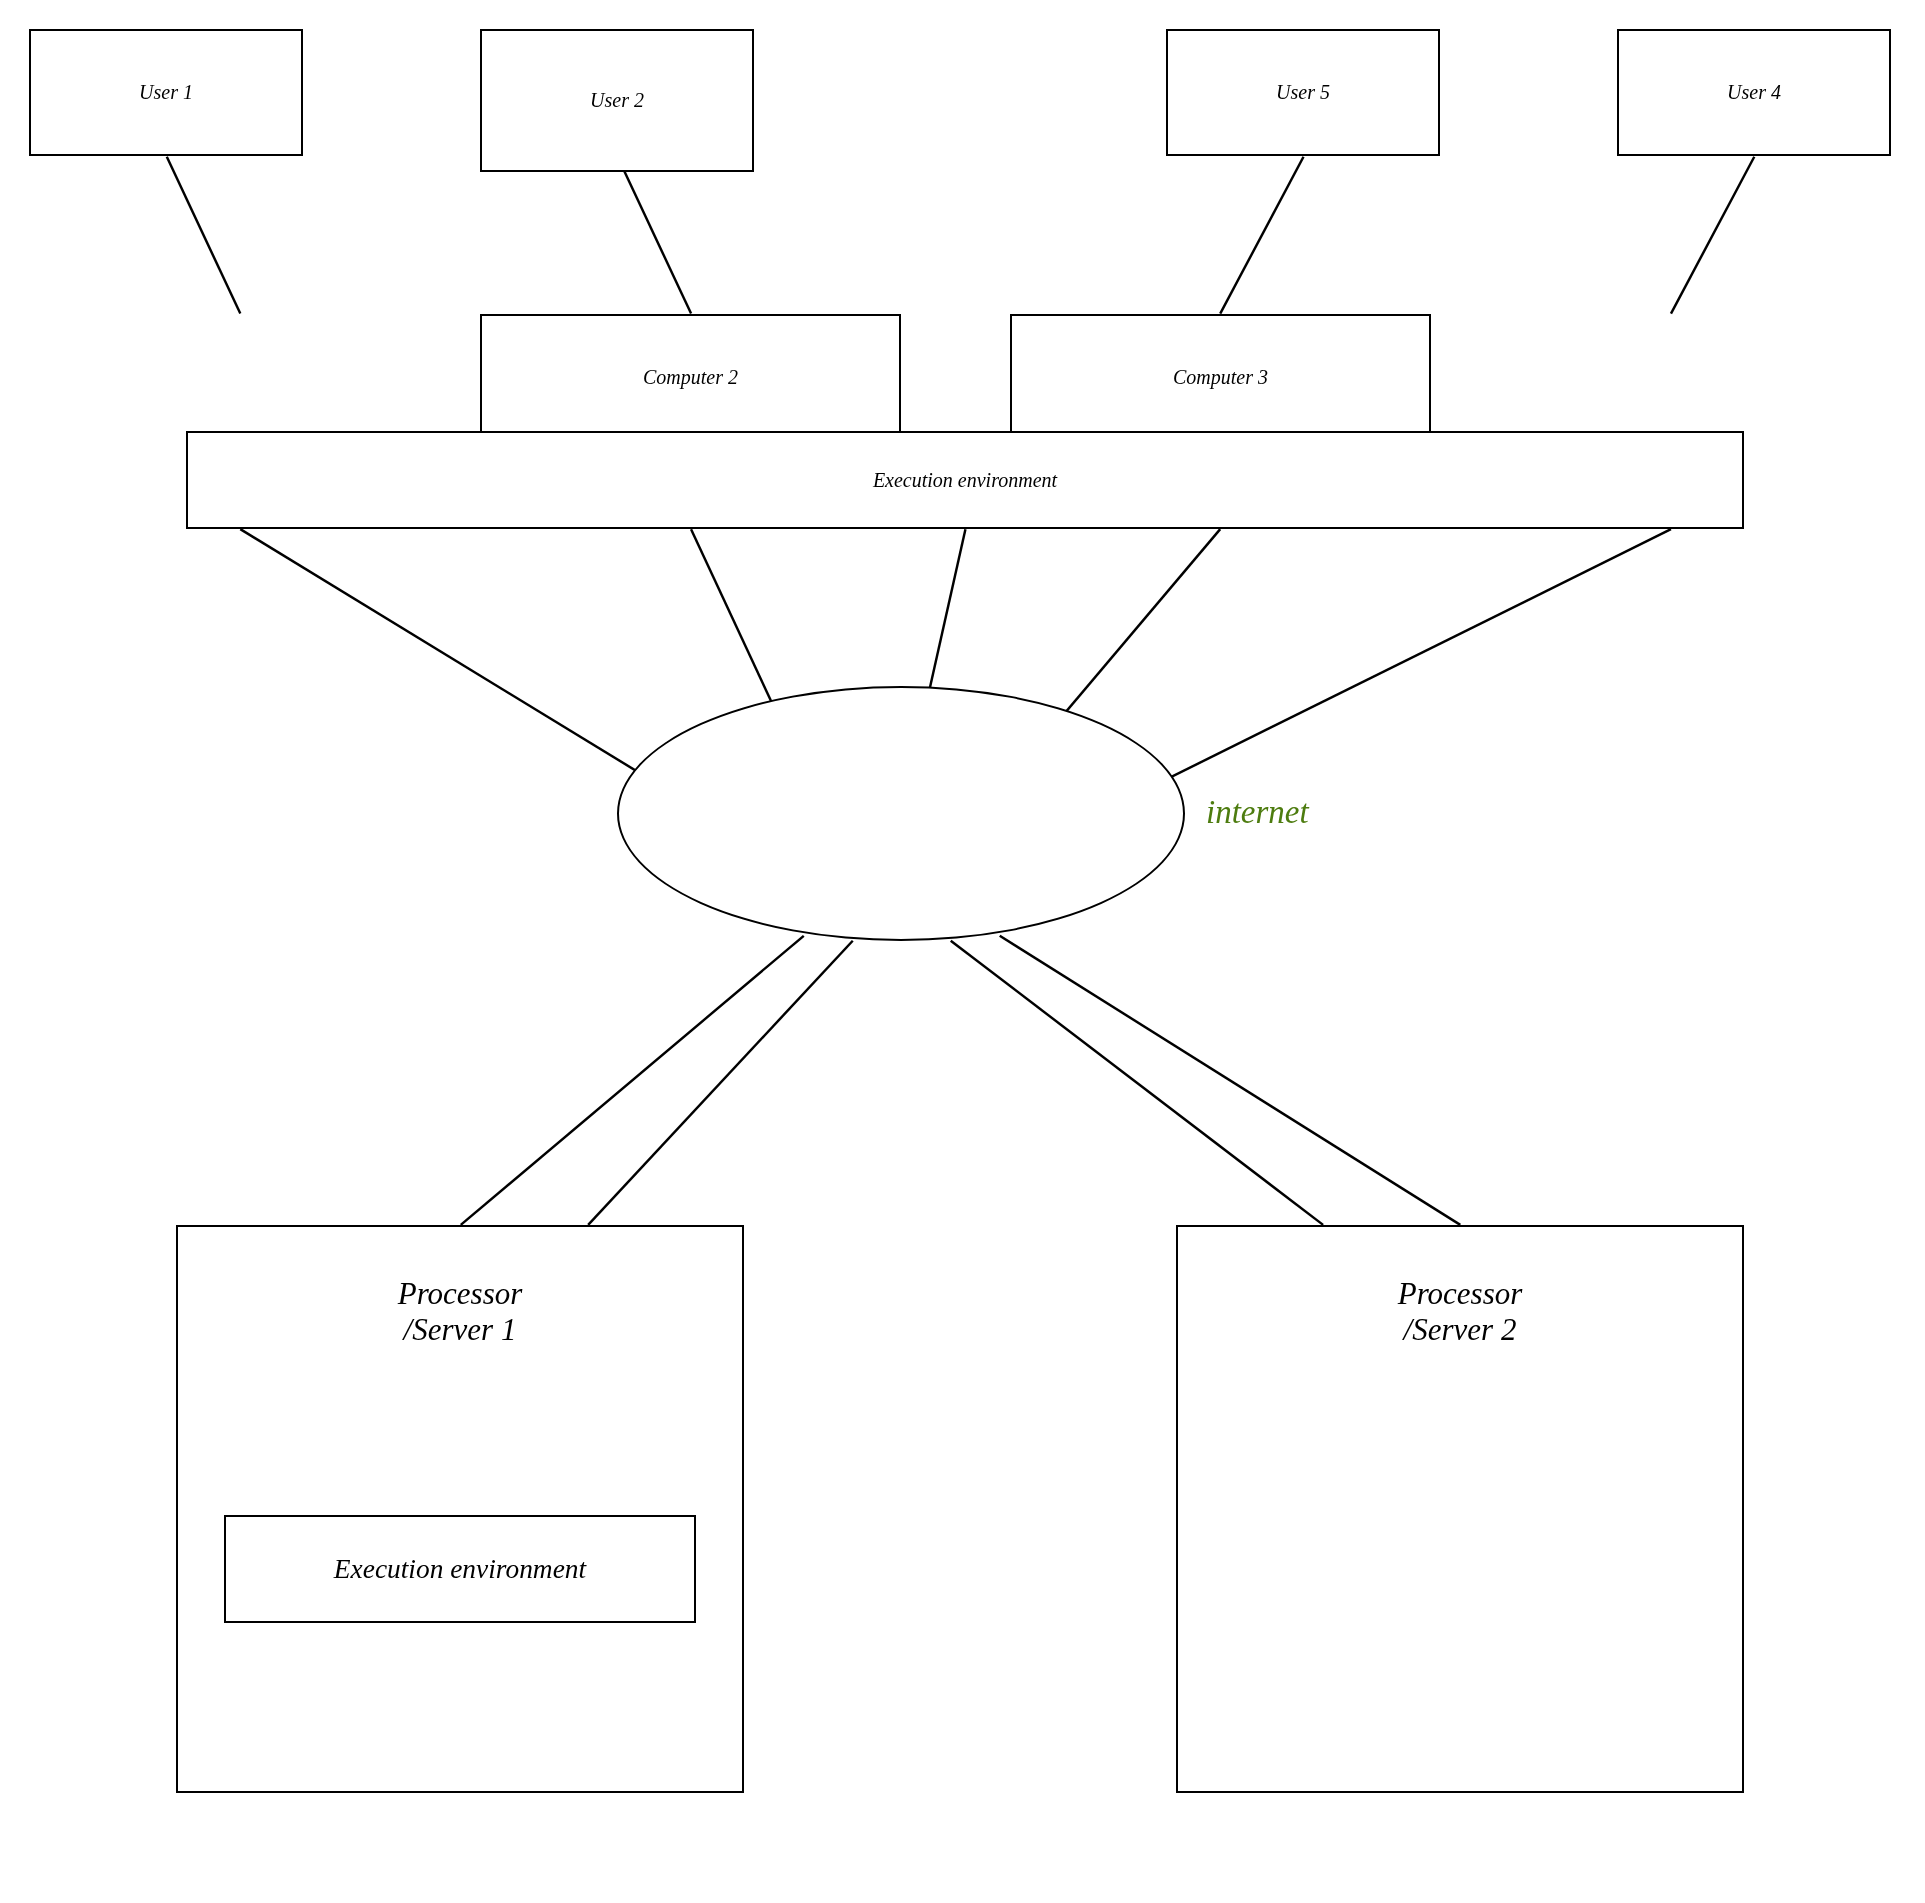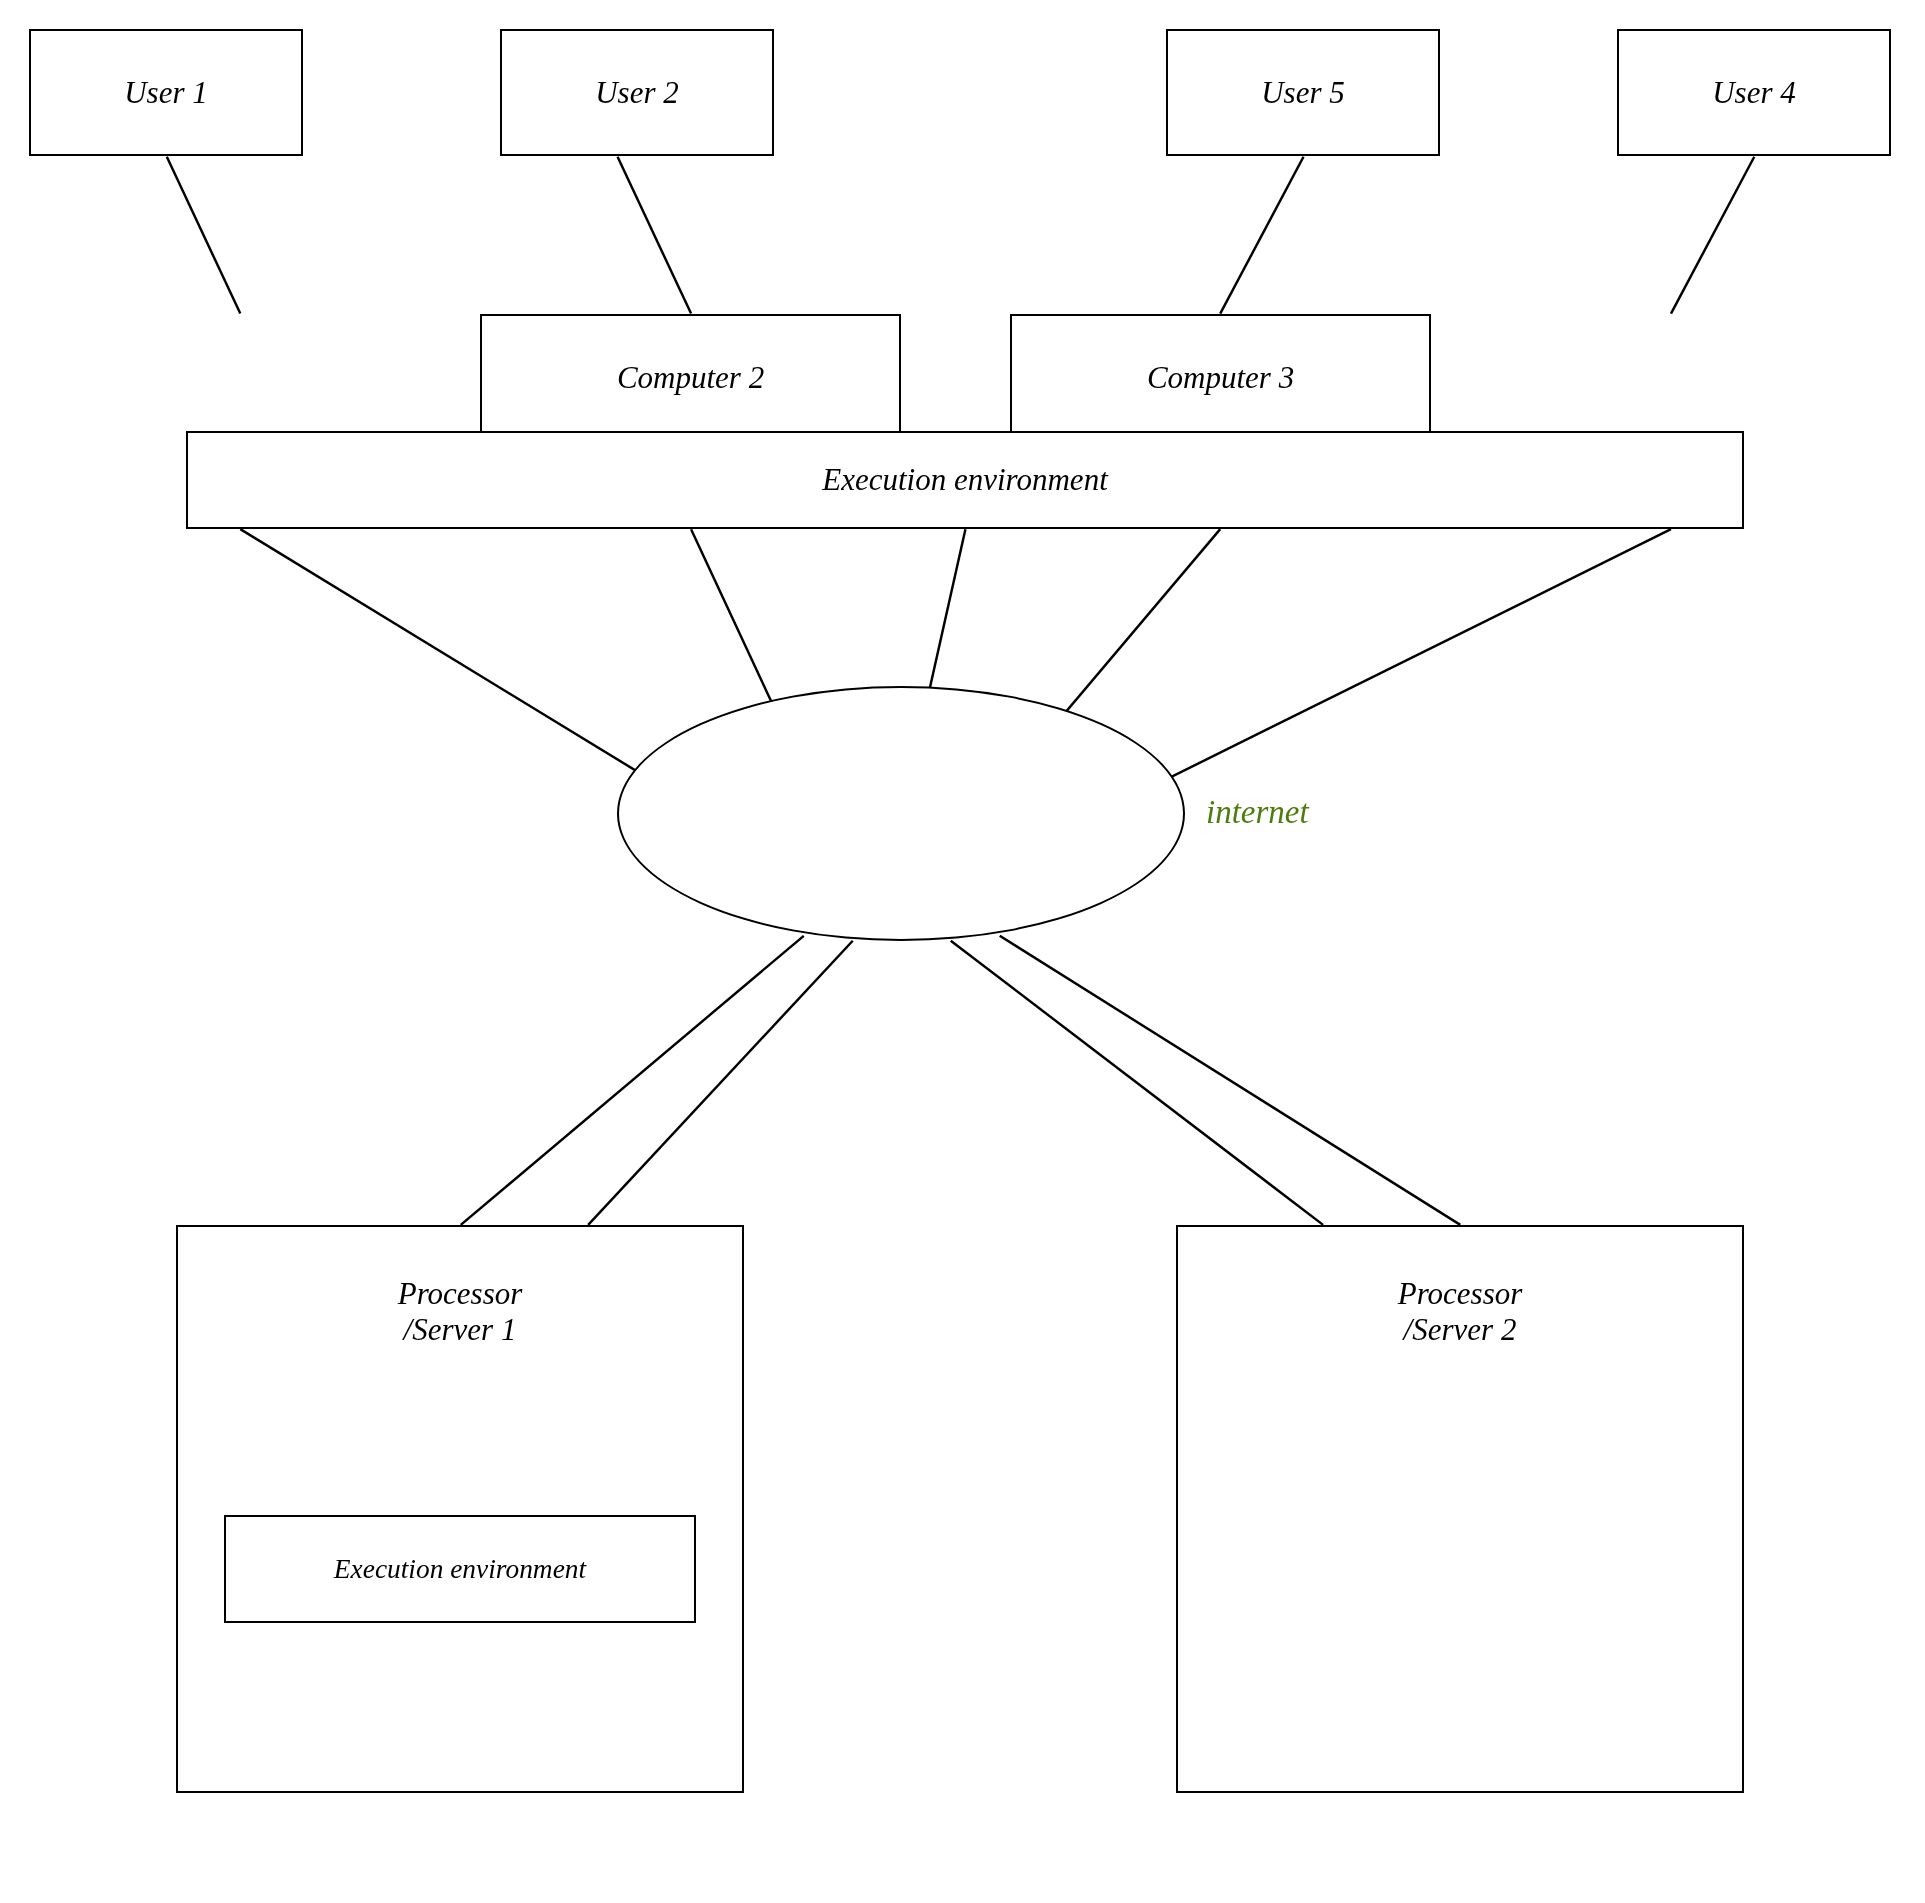--- a/index.html
+++ b/index.html
@@ -26,25 +26,25 @@
       position: absolute;
       border: 2.5px solid #000;
       background: #fff;
       display: flex;
       align-items: center;
       justify-content: center;
       text-align: center;
     }
     .box span {
       font-style: italic;
-      font-size: 31px;
+      font-size: 20px;
     }
     
     .user1 { left: 29px; top: 29px; width: 274px; height: 127px; }
-    .user2 { left: 500px; top: 29px; width: 274px; height: 127px; }
+    .user2 { left: 480px; top: 29px; width: 274px; height: 143px; }
     .user3 { left: 1166px; top: 29px; width: 274px; height: 127px; }
     .user4 { left: 1617px; top: 29px; width: 274px; height: 127px; }
     
     .comp1 { left: 29px; top: 314px; width: 421px; height: 127px; }
     .comp2 { left: 480px; top: 314px; width: 421px; height: 127px; }
     .comp3 { left: 1010px; top: 314px; width: 421px; height: 127px; }
     .comp4 { left: 1460px; top: 314px; width: 421px; height: 127px; }
     
     .exec-top { left: 186px; top: 431px; width: 1558px; height: 98px; }
     

